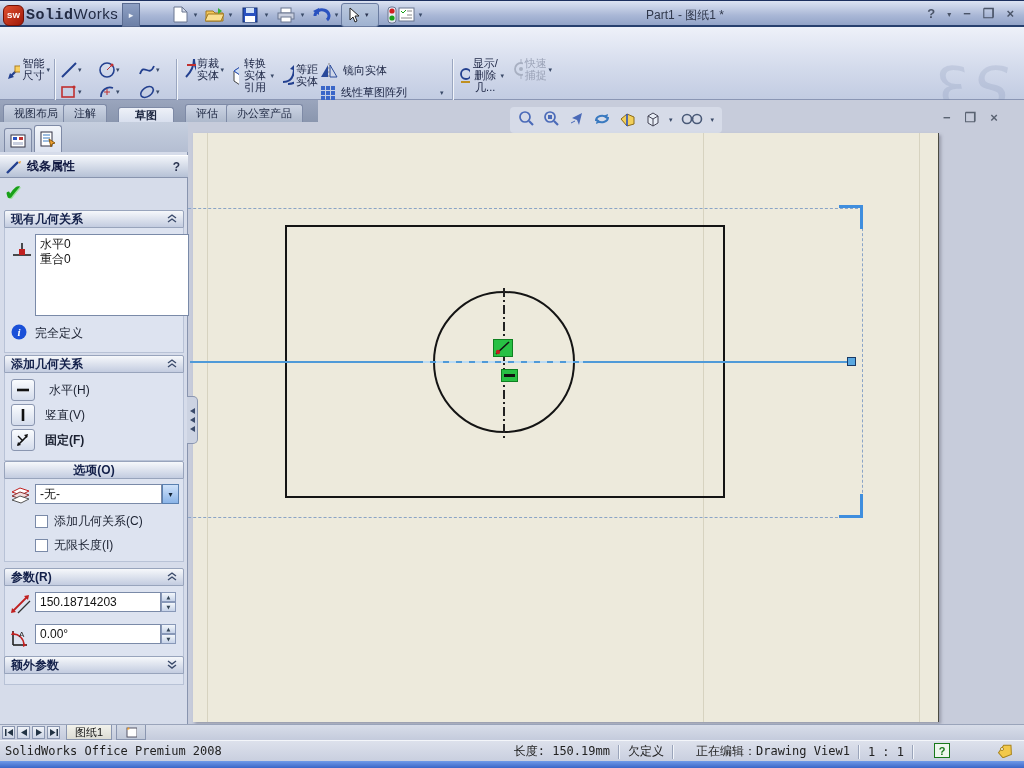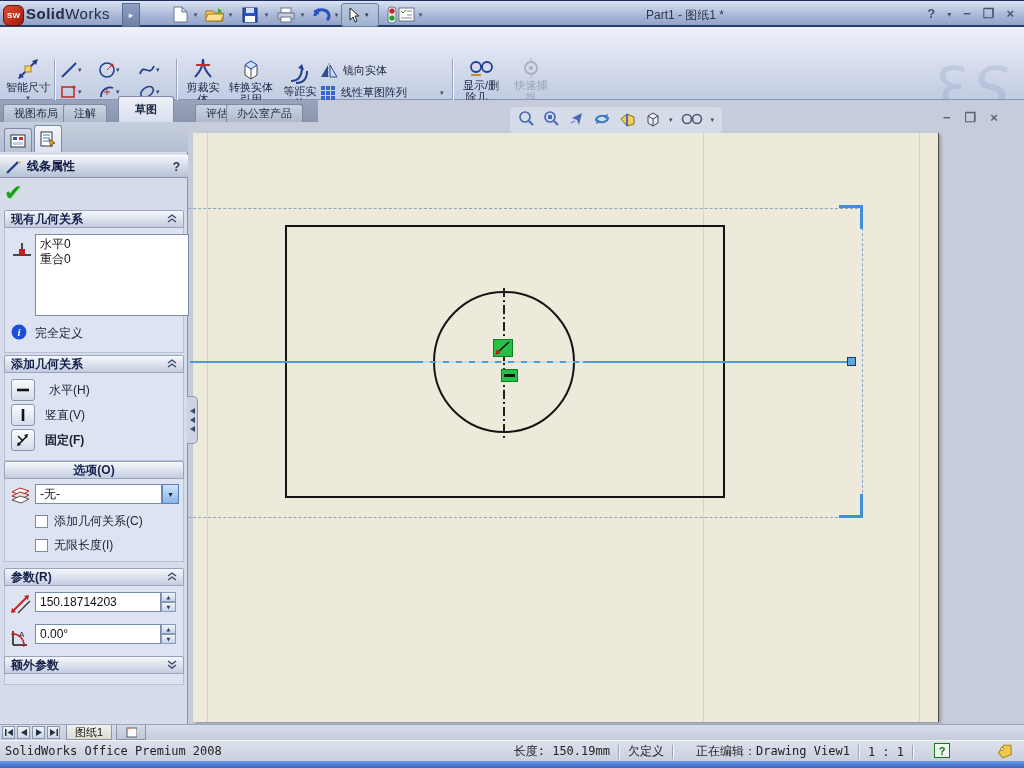--- a/index.html
+++ b/index.html
@@ -8,50 +8,50 @@
   .abs{position:absolute;}
   .glyph{font-family:"DejaVu Sans",sans-serif;}
   
   .titlebar{left:0;top:0;width:1024px;height:27px;
     background:linear-gradient(#dce3f2,#a9b7d6 60%,#93a4c8);
     border-top:1px solid #1c2f5e;border-bottom:2px solid #27406e;box-sizing:border-box;}
   .swcube{left:3px;top:4px;width:19px;height:19px;background:linear-gradient(135deg,#e05030,#a01808);
     border:1px solid #701005;border-radius:6px;color:#fff;font-size:8px;font-weight:bold;
     display:flex;align-items:center;justify-content:center;}
   .swname{left:26px;top:4px;font-size:15px;color:#222b44;letter-spacing:.5px;}
-  .swname b{font-weight:bold;}
+  .swname b{font-weight:bold;font-family:Liberation Mono, monospace;}
   .menuflyout{left:122px;top:2px;width:16px;height:22px;background:linear-gradient(#8ea0c4,#6c7fa6);
     border:1px solid #5a6b90;display:flex;align-items:center;justify-content:center;color:#f0f4fa;font-size:9px;}
   .tbico{top:4px;width:20px;height:19px;display:flex;align-items:center;justify-content:center;}
   .dd{top:10px;width:9px;height:10px;font-size:7px;color:#3a4a68;text-align:center;}
   .selbox{left:341px;top:2px;width:36px;height:22px;background:linear-gradient(#bccadf,#9fb2d0);
     border:1px solid #6a7ca0;border-radius:3px;display:flex;align-items:center;}
   .title-text{left:600px;top:6px;width:170px;text-align:center;color:#30384c;font-size:12px;}
   .winbtns{right:10px;top:5px;display:flex;gap:12px;color:#4a5468;font-size:13px;font-weight:bold;}
   .winbtns span{cursor:default;}
   
   .ribbon{left:0;top:27px;width:1024px;height:73px;
     background:linear-gradient(#eef1f9,#d4dbec 55%,#c2cce2);
     border-bottom:1px solid #8a96b4;box-sizing:border-box;}
   .rsep{top:32px;width:1px;height:62px;background:#9aa6c0;border-right:1px solid #f2f5fa;}
-  .bigbtn{top:30px;display:flex;flex-direction:column;align-items:center;color:#1a2342;}
+  .bigbtn{top:30px;display:flex;align-items:center;color:#1a2342;}
   .bigbtn .lbl{font-size:11px;line-height:12px;text-align:center;word-break:break-all;}
   .bigbtn .dda{font-size:7px;color:#3a4a68;margin-top:1px;}
   .gray .lbl{color:#9aa2b6;}
   .gridcell{width:30px;height:22px;display:flex;align-items:center;}
   .sidebtn{display:flex;align-items:center;gap:5px;height:21px;color:#1a2342;font-size:11px;}
   .watermark{left:925px;top:26px;width:96px;height:72px;overflow:hidden;
     font-family:"DejaVu Sans",sans-serif;font-size:58px;font-style:italic;
     color:rgba(110,125,165,0.18);display:flex;align-items:center;justify-content:center;}
   
   .tabstrip{left:0;top:100px;width:318px;height:22px;background:linear-gradient(#9aa5bd,#8a96ae);}
   .ctab{position:absolute;bottom:0;height:18px;padding:0 10px;display:flex;align-items:center;
     font-size:11px;color:#1c2640;background:linear-gradient(#ccd4e4,#aeb9cc);
     border:1px solid #7e8aa6;border-bottom:none;border-radius:3px 3px 0 0;box-sizing:border-box;}
-  .ctab.active{height:26px;background:linear-gradient(#eef1f8,#d8dfee);font-weight:bold;}
+  .ctab.active{height:15px;background:linear-gradient(#eef1f8,#d8dfee);font-weight:bold;}
   
   .panel{left:0;top:122px;width:188px;height:602px;background:#d6dcea;box-sizing:border-box;
     border-right:1px solid #8894ae;}
   .ptabstrip{left:0;top:0;width:188px;height:30px;background:linear-gradient(#c6cfdf,#b4bed2);}
   .ptab{position:absolute;bottom:0;width:28px;height:24px;background:linear-gradient(#d2d9e8,#b9c3d6);
     border:1px solid #7e8aa6;border-bottom:none;border-radius:3px 3px 0 0;
     display:flex;align-items:center;justify-content:center;box-sizing:border-box;}
   .ptab.active{height:27px;background:linear-gradient(#f2f5fa,#dde3f0);}
   .pmheader{left:0;top:33px;width:188px;height:23px;background:linear-gradient(#f2f5fa,#b6c1d6);
     border-top:1px solid #fff;border-bottom:1px solid #8894ae;box-sizing:border-box;
@@ -439,21 +439,21 @@
 <div class="abs tabstrip">
   <div class="ctab" style="left:3px;">
       <span>视图布局</span>
     </div>
   <div class="ctab" style="left:63px;">
       <span>注解</span>
     </div>
   <div class="ctab active" style="left:118px;padding:0 16px;">
       <span>草图</span>
     </div>
-  <div class="ctab" style="left:195px;text-align:center;">
+  <div class="ctab" style="left:185px;text-align:center;">
       <span>评估</span>
     </div>
   <div class="ctab" style="left:226px;">
       <span>办公室产品</span>
     </div>
 </div>
 
 <div class="abs panel">
   <div class="abs ptabstrip">
     <div class="ptab" style="left:4px;">

